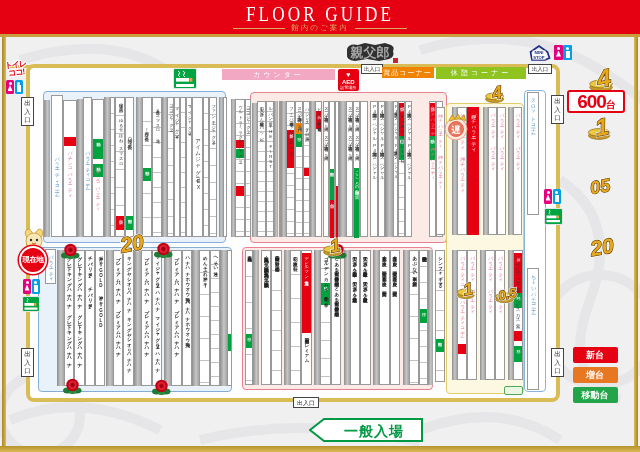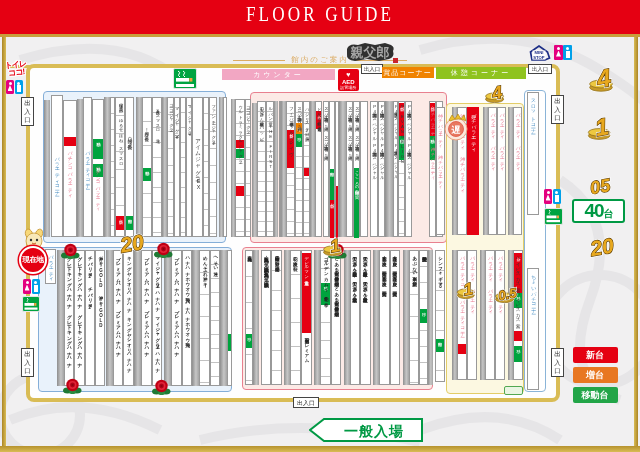--- a/index.html
+++ b/index.html
@@ -12,21 +12,21 @@
 <path d="M560,180 Q620,220 590,300 T620,400"></path>
 <path d="M10,420 Q80,390 160,430"></path>
 <path d="M420,430 Q500,400 560,440"></path>
 <circle cx="600" cy="330" r="55"></circle>
 <circle cx="40" cy="415" r="40"></circle>
 <path d="M200,440 Q300,415 420,442"></path>
 </g>
     </svg>
 <div style="position:absolute;left:0px;top:0px;width:640px;height:34px;background:#e50012;"></div>
 <div style="position:absolute;left:0px;top:1px;width:640px;height:24px;color:#fff;font-family:'Liberation Serif',serif;font-size:22px;letter-spacing:4px;text-align:center;transform:scaleX(.78);">FLOOR GUIDE</div>
-<div style="position:absolute;left:0px;top:23px;width:640px;height:10px;color:#dcab63;font-size:7.5px;text-align:center;letter-spacing:2px;margin-top:32px;"><span style="display:inline-block;width:52px;height:1px;background:#dcab63;vertical-align:middle;margin-right:6px;"></span>館内のご案内<span style="display:inline-block;width:52px;height:1px;background:#dcab63;vertical-align:middle;margin-left:6px;"></span></div>
+<div style="position:absolute;left:0px;top:23px;width:640px;height:10px;color:#dcab63;font-size:7.5px;text-align:center;letter-spacing:2px;"><span style="display:inline-block;width:52px;height:1px;background:#dcab63;vertical-align:middle;margin-right:6px;"></span>館内のご案内<span style="display:inline-block;width:52px;height:1px;background:#dcab63;vertical-align:middle;margin-left:6px;"></span></div>
 <div style="position:absolute;left:0px;top:34px;width:640px;height:2.5px;background:#c89f3c;"></div>
 <div style="position:absolute;left:2px;top:36.5px;width:4px;height:409px;background:linear-gradient(90deg,#ab8526,#d9bc55);"></div>
 <div style="position:absolute;left:634px;top:36.5px;width:4px;height:409px;background:linear-gradient(90deg,#d9bc55,#ab8526);"></div>
 <div style="position:absolute;left:0px;top:445.5px;width:640px;height:6.5px;background:linear-gradient(180deg,#b6922e,#d9bc55);"></div>
 <div style="position:absolute;left:6px;top:64.5px;width:24px;height:3.5px;background:#d9bc55;"></div>
 <div style="position:absolute;left:26px;top:64px;width:534px;height:338px;border:4px solid #d9bc55;border-radius:8px;background:#fefefe;"></div>
 <div style="position:absolute;left:43px;top:91px;width:182.5px;height:152px;background:#e9f2fb;border:1.5px solid #84aed8;border-radius:4px;"></div>
 <div style="position:absolute;left:250px;top:92px;width:196.5px;height:151px;background:#fceae6;border:1.5px solid #e8808f;border-radius:4px;"></div>
 <div style="position:absolute;left:446px;top:103px;width:78px;height:291px;background:#fcf8e1;border:1.5px solid #e3cd68;border-radius:4px;"></div>
 <div style="position:absolute;left:524px;top:90px;width:22px;height:302px;background:#fff;border:1.5px solid #8ab4d8;border-radius:4px;"></div>
@@ -761,34 +761,34 @@
         <text x="13" y="19" font-size="9" font-weight="bold" fill="#fff" text-anchor="middle">遅</text>
         <path d="M6,6 L9,1 L12,5 L15,0 L18,5 L21,1 L23,7 Q16,3 7,7 Z" fill="#edc02c" stroke="#a87c10" stroke-width="0.6"></path>
       </svg></div>
 <div style="position:absolute;left:585px;top:65px;width:38px;height:28px;"><svg width="38" height="28" viewBox="0 0 38 28">
         <ellipse cx="16" cy="22.4" rx="11.4" ry="3.9" fill="#c89b28" stroke="#fff" stroke-width="1.6"></ellipse>
         <ellipse cx="16" cy="22.4" rx="11.4" ry="3.9" fill="#c89b28" stroke="#8a6914" stroke-width="0.7"></ellipse>
         <ellipse cx="16" cy="19" rx="11.4" ry="3.9" fill="#edc840" stroke="#8a6914" stroke-width="0.7"></ellipse>
         <text x="19" y="21.8" font-size="25" font-weight="bold" font-style="italic" fill="#e8a81e" stroke="#fff" stroke-width="2.4" text-anchor="middle" transform="rotate(-10 19 14)" font-family="Liberation Sans">4</text>
         <text x="19" y="21.8" font-size="25" font-weight="bold" font-style="italic" fill="#e8a81e" stroke="#5a3c08" stroke-width="1.2" paint-order="stroke" text-anchor="middle" transform="rotate(-10 19 14)" font-family="Liberation Sans">4</text>
       </svg></div>
+<div style="position:absolute;left:567px;top:90px;width:58px;height:23px;background:#fff;border:2.5px solid #e50012;border-radius:3px;">
+      <div style="text-align:center;color:#e50012;font-weight:bold;font-size:19px;line-height:19px;letter-spacing:-1px;">600<span style="font-size:10px;">台</span></div>
+    </div>
 <div style="position:absolute;left:584px;top:113.5px;width:36px;height:27px;"><svg width="36" height="27" viewBox="0 0 36 27">
         <ellipse cx="15.1" cy="21.6" rx="10.8" ry="3.8" fill="#c89b28" stroke="#fff" stroke-width="1.6"></ellipse>
         <ellipse cx="15.1" cy="21.6" rx="10.8" ry="3.8" fill="#c89b28" stroke="#8a6914" stroke-width="0.7"></ellipse>
         <ellipse cx="15.1" cy="18.4" rx="10.8" ry="3.8" fill="#edc840" stroke="#8a6914" stroke-width="0.7"></ellipse>
         <text x="18" y="21.1" font-size="24" font-weight="bold" font-style="italic" fill="#e8a81e" stroke="#fff" stroke-width="2.4" text-anchor="middle" transform="rotate(-10 18 13.5)" font-family="Liberation Sans">1</text>
         <text x="18" y="21.1" font-size="24" font-weight="bold" font-style="italic" fill="#e8a81e" stroke="#5a3c08" stroke-width="1.2" paint-order="stroke" text-anchor="middle" transform="rotate(-10 18 13.5)" font-family="Liberation Sans">1</text>
       </svg></div>
 <div style="position:absolute;left:582px;top:172.5px;width:36px;height:25px;"><svg width="36" height="25" viewBox="0 0 36 25">
         <text x="18" y="19.5" font-size="18" font-weight="bold" font-style="italic" fill="#e8a81e" stroke="#fff" stroke-width="2.4" text-anchor="middle" transform="rotate(-10 18 12.5)" font-family="Liberation Sans">05</text>
         <text x="18" y="19.5" font-size="18" font-weight="bold" font-style="italic" fill="#e8a81e" stroke="#5a3c08" stroke-width="1.2" paint-order="stroke" text-anchor="middle" transform="rotate(-10 18 12.5)" font-family="Liberation Sans">05</text>
       </svg></div>
-<div style="position:absolute;left:572px;top:199px;width:53px;height:24px;background:#fff;border:2.5px solid #009944;border-radius:3px;">
-      <div style="text-align:center;color:#009944;font-weight:bold;font-size:19px;line-height:20px;letter-spacing:-1px;">40<span style="font-size:10px;">台</span></div>
-    </div>
 <div style="position:absolute;left:584px;top:234px;width:36px;height:26px;"><svg width="36" height="26" viewBox="0 0 36 26">
         <text x="18" y="20.3" font-size="21" font-weight="bold" font-style="italic" fill="#e8a81e" stroke="#fff" stroke-width="2.4" text-anchor="middle" transform="rotate(-10 18 13)" font-family="Liberation Sans">20</text>
         <text x="18" y="20.3" font-size="21" font-weight="bold" font-style="italic" fill="#e8a81e" stroke="#5a3c08" stroke-width="1.2" paint-order="stroke" text-anchor="middle" transform="rotate(-10 18 13)" font-family="Liberation Sans">20</text>
       </svg></div>
 <div style="position:absolute;left:572.5px;top:347px;width:45px;height:16px;background:#e50012;border-radius:2px;">
       <div style="text-align:center;color:#fff;font-weight:bold;font-size:9px;line-height:16px;">新台</div>
     </div>
 <div style="position:absolute;left:572.5px;top:367px;width:45px;height:16px;background:#e87722;border-radius:2px;">
       <div style="text-align:center;color:#fff;font-weight:bold;font-size:9px;line-height:16px;">増台</div>
     </div>

